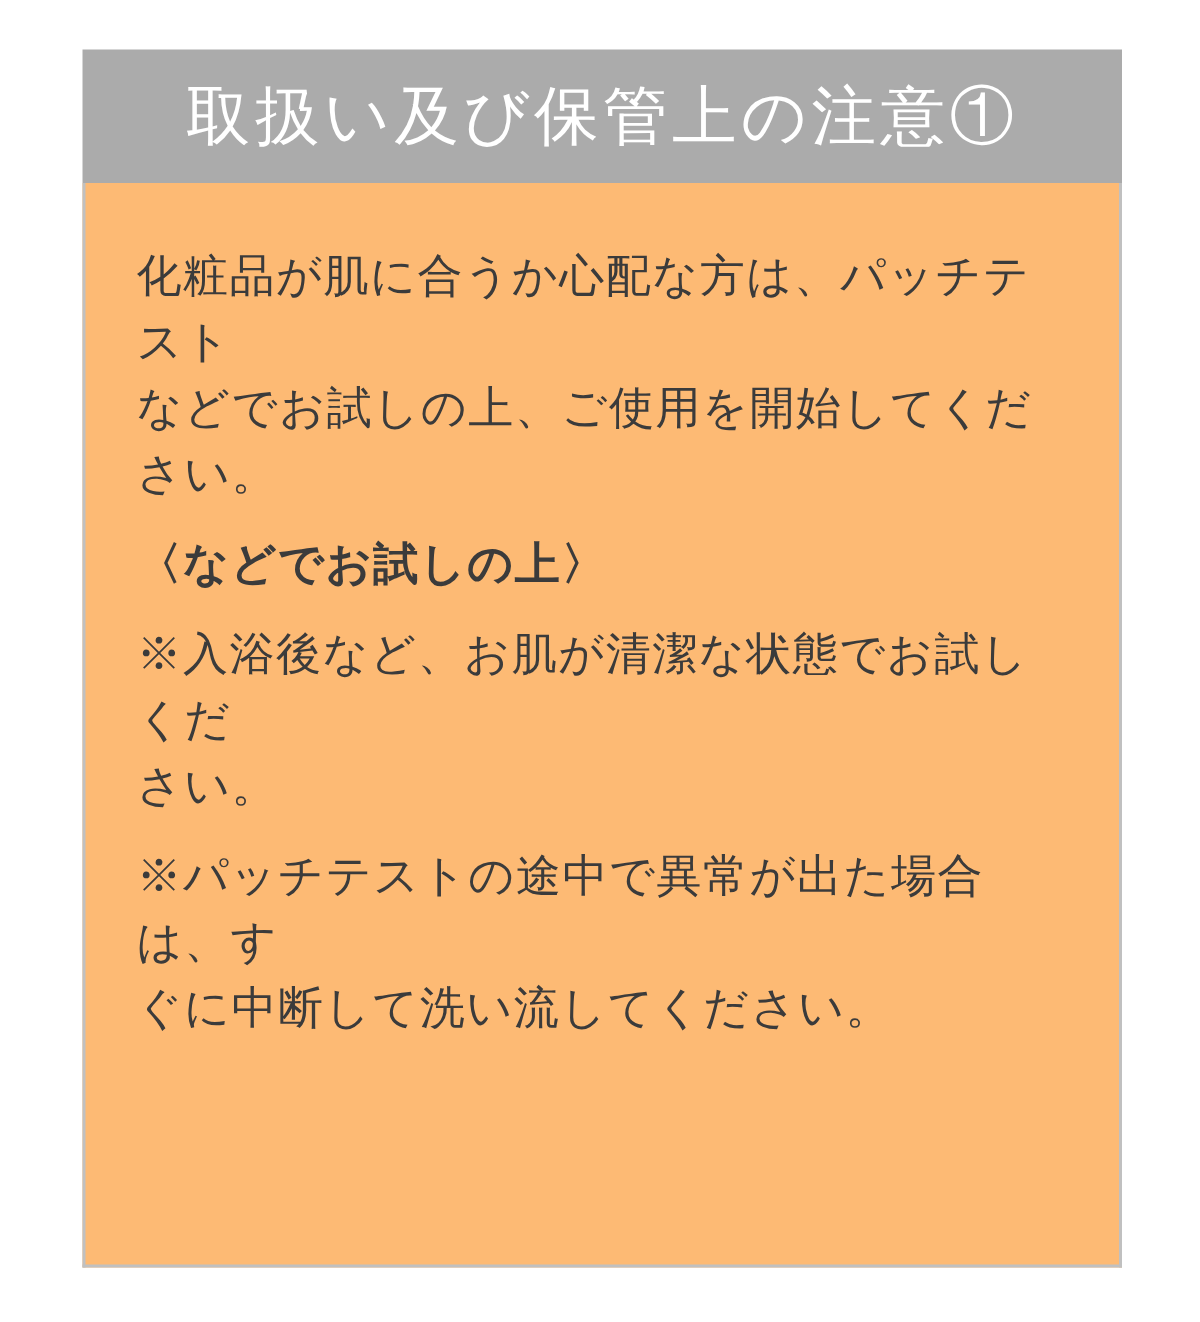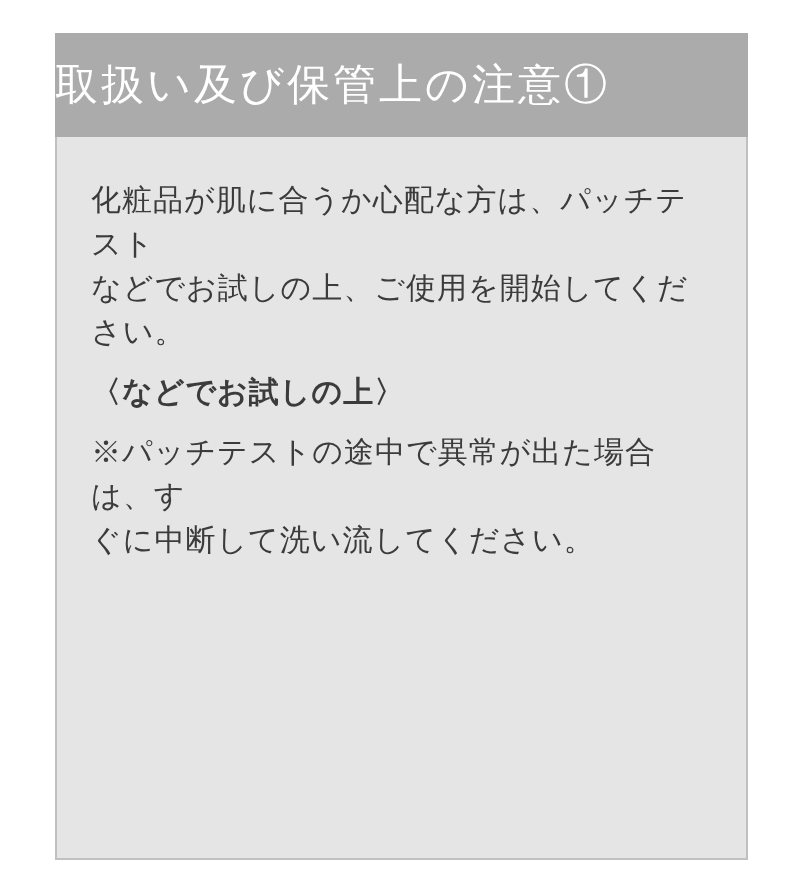--- a/index.html
+++ b/index.html
@@ -12,35 +12,36 @@
   }
   .sheet {
     position: absolute;
     left: 55px;
     top: 33px;
     width: 693px;
   }
   .header {
     box-sizing: border-box;
     width: 100%;
-    height: 104px;
+    height: 89px;
     background: #ababab;
     color: #ffffff;
     display: flex;
     align-items: center;
+    justify-content: center;
     font-size: 43px;
     font-weight: 400;
     letter-spacing: 3px;
     white-space: nowrap;
   }
   .panel {
     box-sizing: border-box;
     width: 100%;
     height: 723px;
-    background: #e5e5e5;
+    background: #fdba74;
     border: 2px solid #c0c0c0;
     border-top: none;
     padding: 41px 33px 30px 34px;
     color: #3b3b3b;
     font-family: Liberation Serif, serif;
   }
   .para {
     margin: 0 0 16px 0;
     font-size: 30px;
     line-height: 44px;
@@ -63,17 +64,19 @@
 <div class="sheet">
   <div class="header">
     <span>取扱い及び保管上の注意①</span>
   </div>
   <div class="panel">
     <p class="para">化粧品が肌に合うか心配な方は、パッチテスト
 などでお試しの上、ご使用を開始してください。</p>
     <div class="block">
       <div class="para heading">〈などでお試しの上〉</div>
     </div>
+    <p class="para">※入浴後など、お肌が清潔な状態でお試しくだ
+さい。</p>
     <p class="para">※パッチテストの途中で異常が出た場合は、す
 ぐに中断して洗い流してください。</p>
 
   </div>
 </div>
 
 </body></html>

